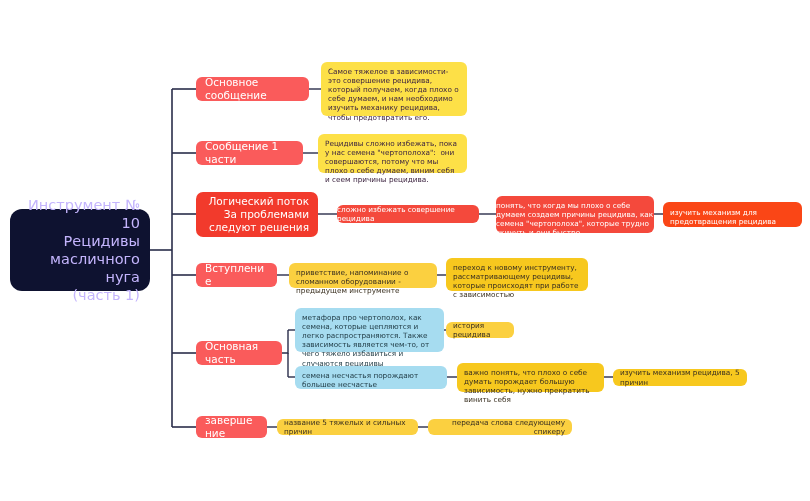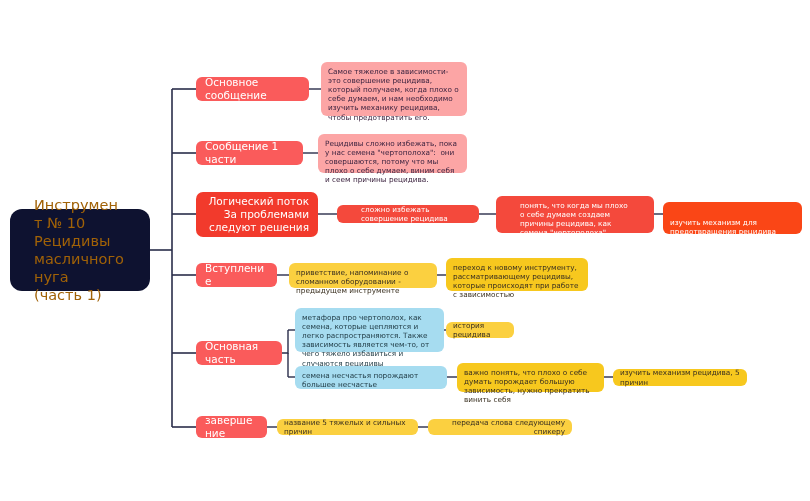--- a/index.html
+++ b/index.html
@@ -29,60 +29,60 @@
     box-sizing: border-box;
     display: flex;
     align-items: center;
     border-radius: 6px;
     line-height: 1.25;
     white-space: pre-wrap;
     word-break: break-word;
   }
   .root {
     background: #0E1230;
-    color: #a16207;
+    color: #c4b5fd;
     border-radius: 12px;
     justify-content: center;
-    text-align: left;
+    text-align: right;
     font-size: 14.5px;
-    padding: 6px 24px;
+    padding: 6px 10px;
   }
   .branch {
     background: #FA5B5B;
     color: #ffffff;
     font-size: 10.5px;
     padding: 5px 9px;
   }
   .branch-strong {
     background: #F23A2C;
     color: #ffffff;
     font-size: 10.5px;
     padding: 5px 9px;
     border-radius: 7px;
     text-align: right;
   }
   .purple {
-    background: #fca5a5;
+    background: #fde047;
     color: #3d2440;
     font-size: 7.3px;
     padding: 5px 7px;
     align-items: flex-start;
   }
   .red {
     background: #F4493C;
     color: #ffffff;
     font-size: 7.3px;
-    padding: 5px 24px;
+    padding: 5px 0;
     align-items: flex-start;
   }
   .orange {
     background: #FA4616;
     color: #ffffff;
     font-size: 7.3px;
-    padding: 16px 7px;
+    padding: 6px 7px;
     align-items: flex-start;
   }
   .yellow {
     background: #FBD040;
     color: #3a3020;
     font-size: 7.3px;
     padding: 5px 7px;
     align-items: flex-start;
   }
   .yellow-deep {

